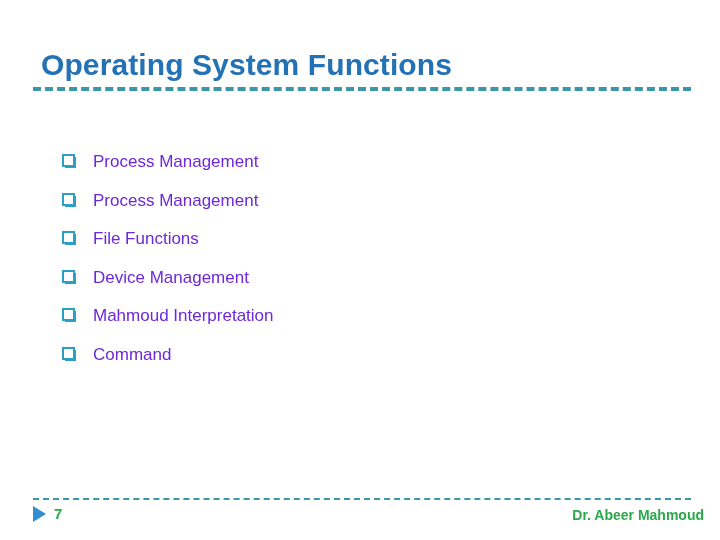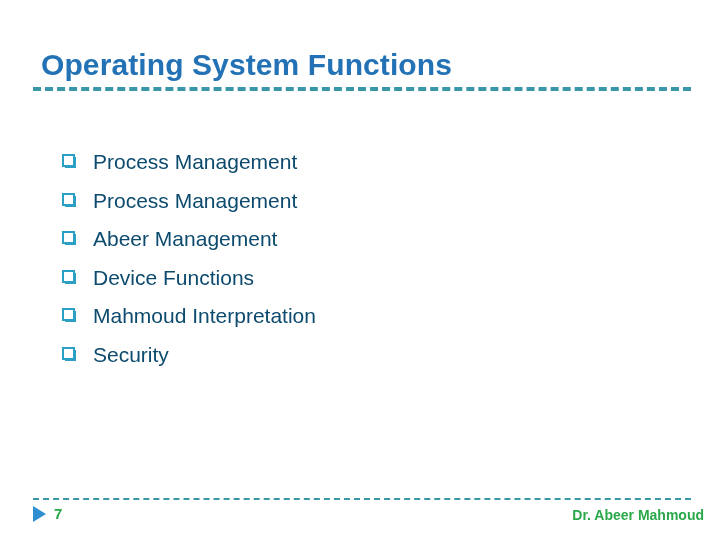--- a/index.html
+++ b/index.html
@@ -88,22 +88,22 @@
     position: absolute;
     left: 0;
     top: 0;
     width: 9px;
     height: 9px;
     border: 2px solid #2c9fc4;
     background: #ffffff;
     box-sizing: content-box;
   }
   .bullet-text {
-    font-size: 21px;
-    color: #0c4a6e;
+    font-size: 17px;
+    color: #6d28d9;
     font-weight: normal;
     white-space: nowrap;
     line-height: 38.5px;
     font-family: "Liberation Sans", sans-serif;
   }
 
   
   .footer-rule {
     position: absolute;
     left: 33px;
@@ -171,45 +171,45 @@
           <span class="sq-main"></span>
       </span>
       <span class="bullet-text">Process Management</span>
     </div>
 
     <div class="bullet-item">
       <span class="bullet-marker">
         <span class="sq-shadow"></span>
           <span class="sq-main"></span>
       </span>
-      <span class="bullet-text">Abeer Management</span>
-    </div>
-
-    <div class="bullet-item">
-      <span class="bullet-marker">
-        <span class="sq-shadow"></span>
-          <span class="sq-main"></span>
-      </span>
-      <span class="bullet-text">Device Functions</span>
+      <span class="bullet-text">File Functions</span>
+    </div>
+
+    <div class="bullet-item">
+      <span class="bullet-marker">
+        <span class="sq-shadow"></span>
+          <span class="sq-main"></span>
+      </span>
+      <span class="bullet-text">Device Management</span>
     </div>
 
     <div class="bullet-item">
       <span class="bullet-marker">
         <span class="sq-shadow"></span>
           <span class="sq-main"></span>
       </span>
       <span class="bullet-text">Mahmoud Interpretation</span>
     </div>
 
     <div class="bullet-item">
       <span class="bullet-marker">
         <span class="sq-shadow"></span>
           <span class="sq-main"></span>
       </span>
-      <span class="bullet-text">Security</span>
+      <span class="bullet-text">Command</span>
     </div>
 
   </div>
 
   <div class="footer-rule"></div>
   <div class="footer-marker"></div>
   <div class="page-number">7</div>
   <div class="author">Dr. Abeer Mahmoud</div>
 
 </div>

